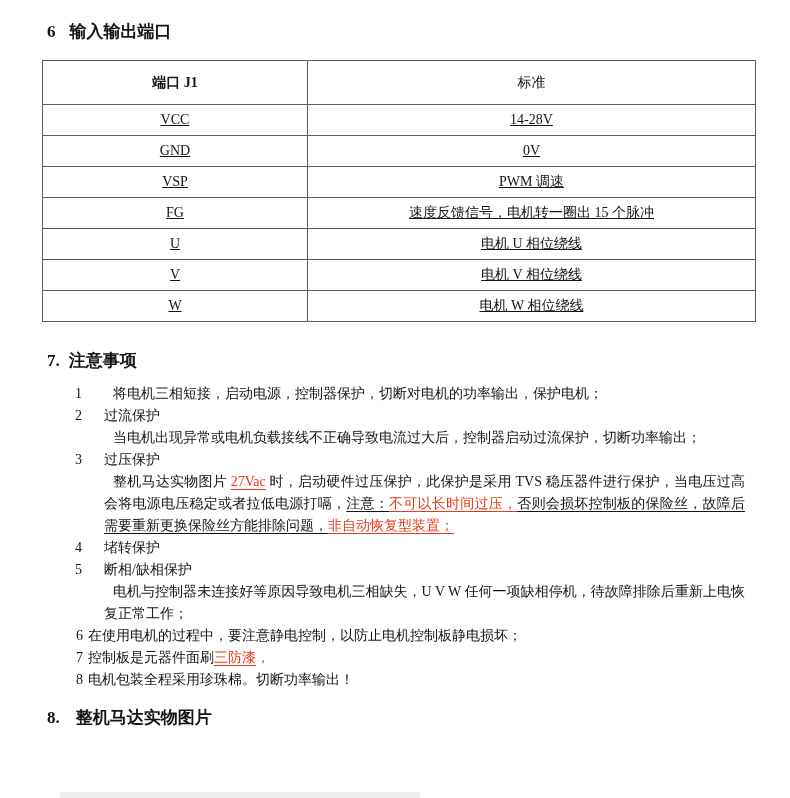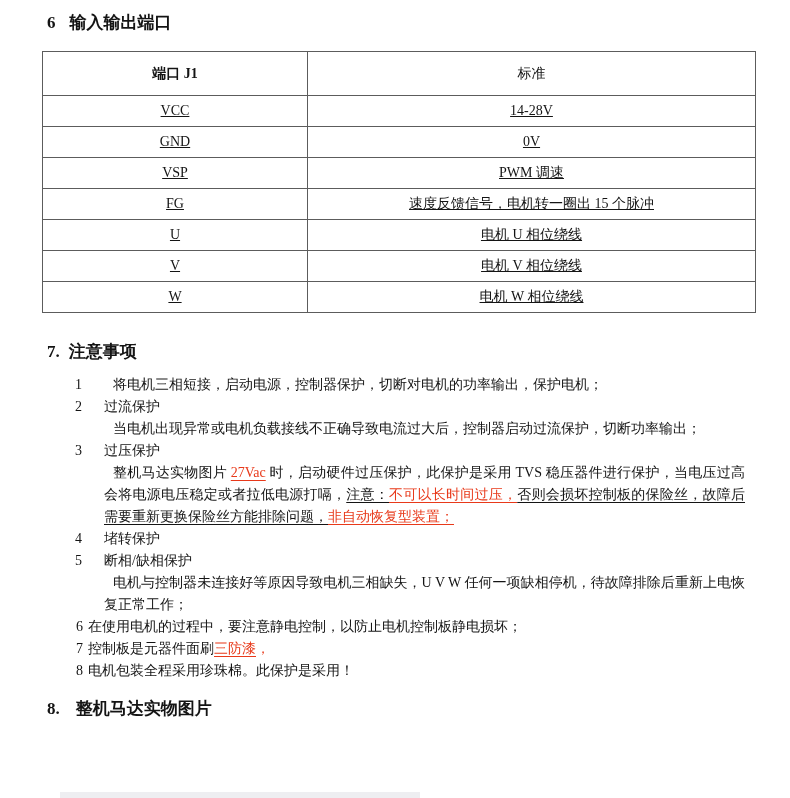--- a/index.html
+++ b/index.html
@@ -9,21 +9,21 @@
   }
   html,body{margin:0;padding:0;}
   body{
     width:790px;height:798px;background:#ffffff;overflow:hidden;position:relative;
     font-family:"Liberation Serif","DejaVu Serif",serif;color:var(--ink);
   }
   .heading{
     margin-left:47px;font-size:17px;font-weight:bold;line-height:22px;
   }
   .heading .hnum{display:inline-block;}
-  .h-ports{padding-top:12px;}
+  .h-ports{padding-top:21px;}
   .h-ports .hnum{margin-right:14px;}
   .h-notes{margin-top:28px;}
   .h-notes .hnum{margin-right:9px;}
   .h-photos{margin-top:16px;}
   .h-photos .hnum{margin-right:16px;}
 
   table.ports{
     border-collapse:collapse;table-layout:fixed;
     margin:17px 0 0 42px;width:713px;
   }
@@ -143,21 +143,21 @@
     <span>在使用电机的过程中，要注意静电控制，以防止电机控制板静电损坏；</span>
   </div>
 
   <div class="note-line">
     <span class="n">7</span>
     <span>控制板是元器件面刷</span><span class="red u">三防漆</span><span class="red">，</span>
   </div>
 
   <div class="note-line">
     <span class="n">8</span>
-    <span>电机包装全程采用珍珠棉。此保护是采用！</span>
+    <span>电机包装全程采用珍珠棉。切断功率输出！</span>
   </div>
 
 </div>
 
 <div class="heading h-photos">
   <span class="hnum">8.</span><span>整机马达实物图片</span>
 </div>
 
 <div class="photo-strip"></div>
 

